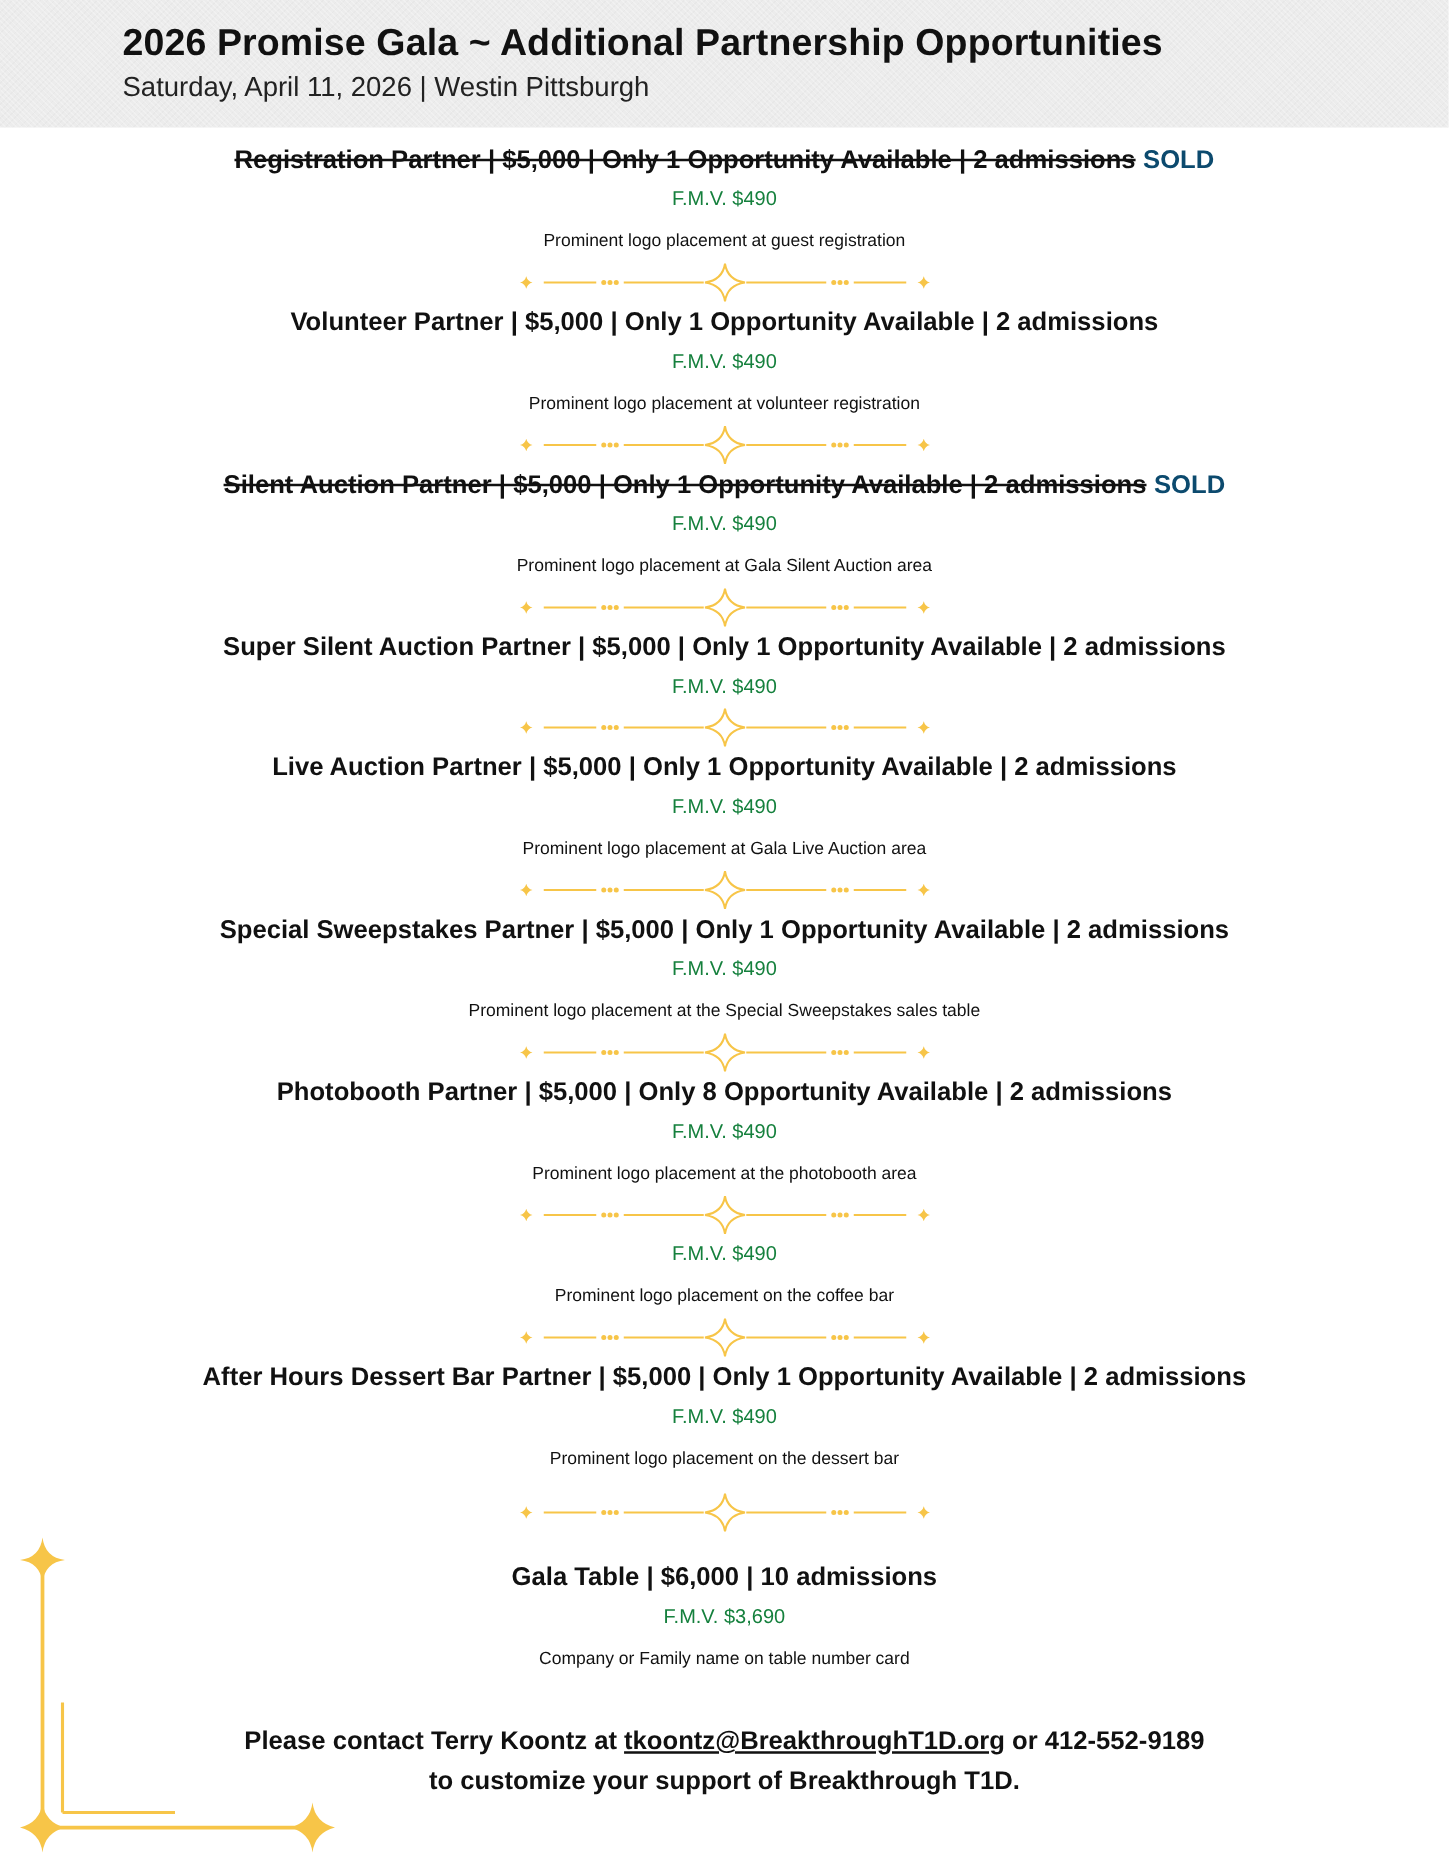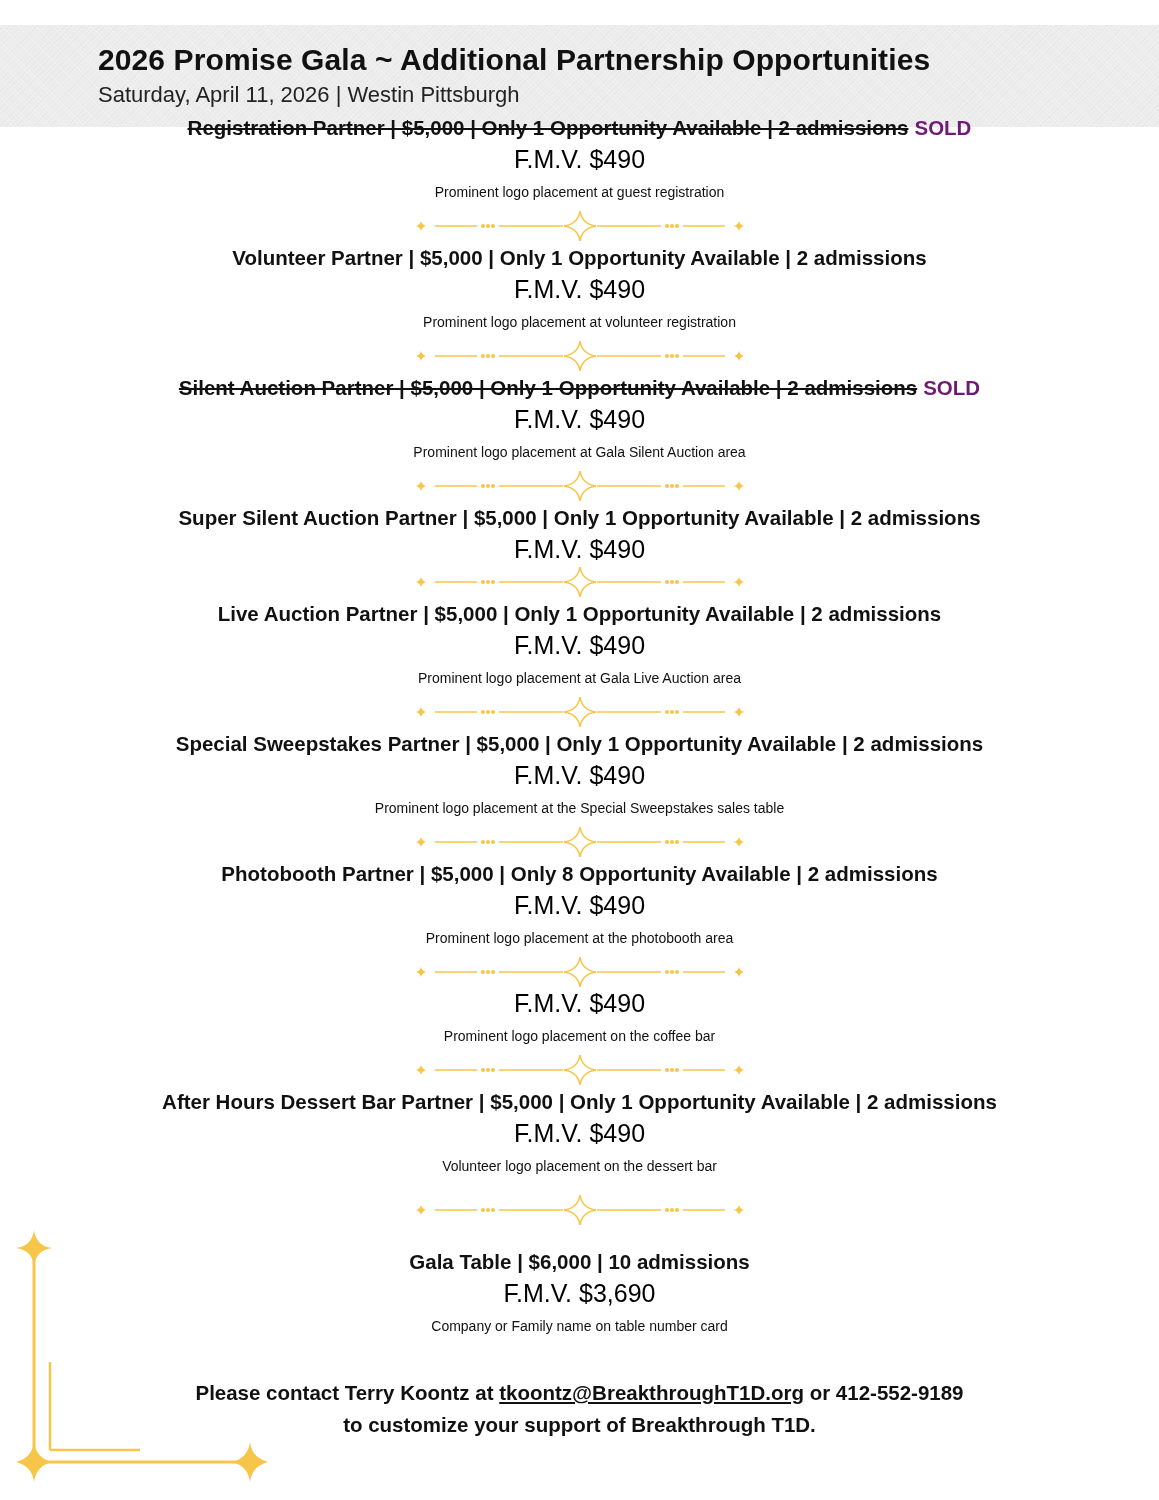--- a/index.html
+++ b/index.html
@@ -4,38 +4,37 @@
 <style>
   * { box-sizing: border-box; margin: 0; padding: 0; }
   html, body { width: 1159px; height: 1500px; background: #ffffff; overflow: hidden; }
   body { position: relative; font-family: "Liberation Sans", "DejaVu Sans", sans-serif; color: #111; }
 
   .header {
     position: absolute; left: 0; top: 0; width: 1159px; height: 102px;
     background: #ececec;
     background-image: repeating-linear-gradient(45deg, rgba(255,255,255,0.25) 0 1px, transparent 1px 3px),
                       repeating-linear-gradient(-45deg, rgba(0,0,0,0.02) 0 1px, transparent 1px 4px);
-    margin-top: 25px;
   }
   .header .title {
     position: absolute; left: 98px; top: 18px;
     font-size: 30px; font-weight: bold; color: #111; letter-spacing: 0.1px;
   }
   .header .subtitle {
     position: absolute; left: 98px; top: 57px;
     font-size: 22px; color: #222;
   }
 
   .content { position: absolute; left: 0; top: 112px; width: 1159px; text-align: center; }
 
   .item { width: 100%; }
   .item .headline { font-size: 20.5px; font-weight: bold; line-height: 32px; color: #111; }
   .item .headline .struck { text-decoration: line-through; text-decoration-thickness: 2px; }
-  .item .headline .sold { color: #701a75; margin-left: 6px; text-decoration: none; }
-  .item .fmv { font-size: 25px; line-height: 31px; color: #000000; }
+  .item .headline .sold { color: #0c4a6e; margin-left: 6px; text-decoration: none; }
+  .item .fmv { font-size: 16px; line-height: 31px; color: #15803d; }
   .item .desc { font-size: 14px; line-height: 34px; color: #111; }
 
   .divider { height: 33px; display: flex; align-items: center; justify-content: center; }
   .divider svg { display: block; }
 
   .gala-gap-top { height: 10px; }
   .gala-gap-bottom { height: 20px; }
 
   .contact { margin-top: 34px; font-size: 20.5px; font-weight: bold; line-height: 32px; color: #111; }
   .contact .email { text-decoration: underline; color: #111; }
@@ -234,21 +233,21 @@
         <line x1="268" y1="16" x2="310" y2="16" stroke="#f7c548" stroke-width="1.5"></line>
         <path d="M6 11 Q7 15 11 16 Q7 17 6 21 Q5 17 1 16 Q5 15 6 11Z" fill="#f7c548"></path>
         <path d="M324 11 Q325 15 329 16 Q325 17 324 21 Q323 17 319 16 Q323 15 324 11Z" fill="#f7c548"></path>
         <path d="M165 1 Q167 14 181 16 Q167 18 165 31 Q163 18 149 16 Q163 14 165 1Z" fill="none" stroke="#f7c548" stroke-width="1.6"></path>
       </svg>
     </div>
 
   <div class="item">
     <div class="headline">After Hours Dessert Bar Partner | $5,000 | Only 1 Opportunity Available | 2 admissions</div>
     <div class="fmv">F.M.V. $490</div>
-    <div class="desc">Volunteer logo placement on the dessert bar</div>
+    <div class="desc">Prominent logo placement on the dessert bar</div>
   </div>
 
   <div class="gala-gap-top"></div>
   <div class="divider">
       <svg class="div-svg" width="330" height="32" viewBox="0 0 330 32">
         <line x1="20" y1="16" x2="62" y2="16" stroke="#f7c548" stroke-width="1.5"></line>
         <circle cx="68" cy="16" r="2" fill="#f7c548"></circle>
         <circle cx="73" cy="16" r="2" fill="#f7c548"></circle>
         <circle cx="78" cy="16" r="2" fill="#f7c548"></circle>
         <line x1="84" y1="16" x2="148" y2="16" stroke="#f7c548" stroke-width="1.5"></line>

